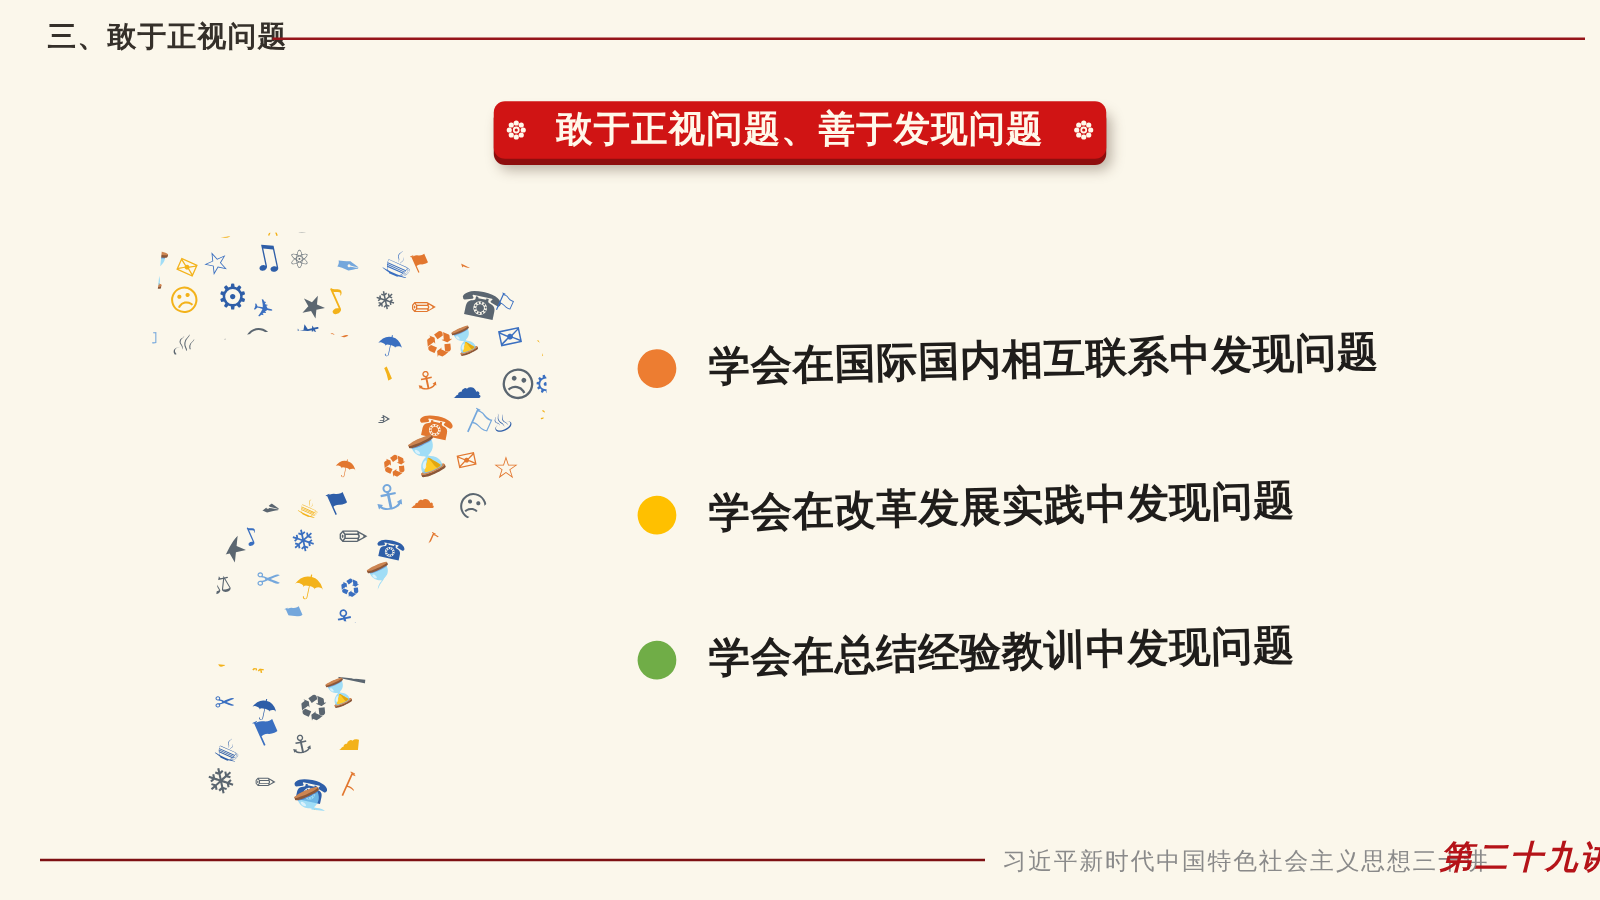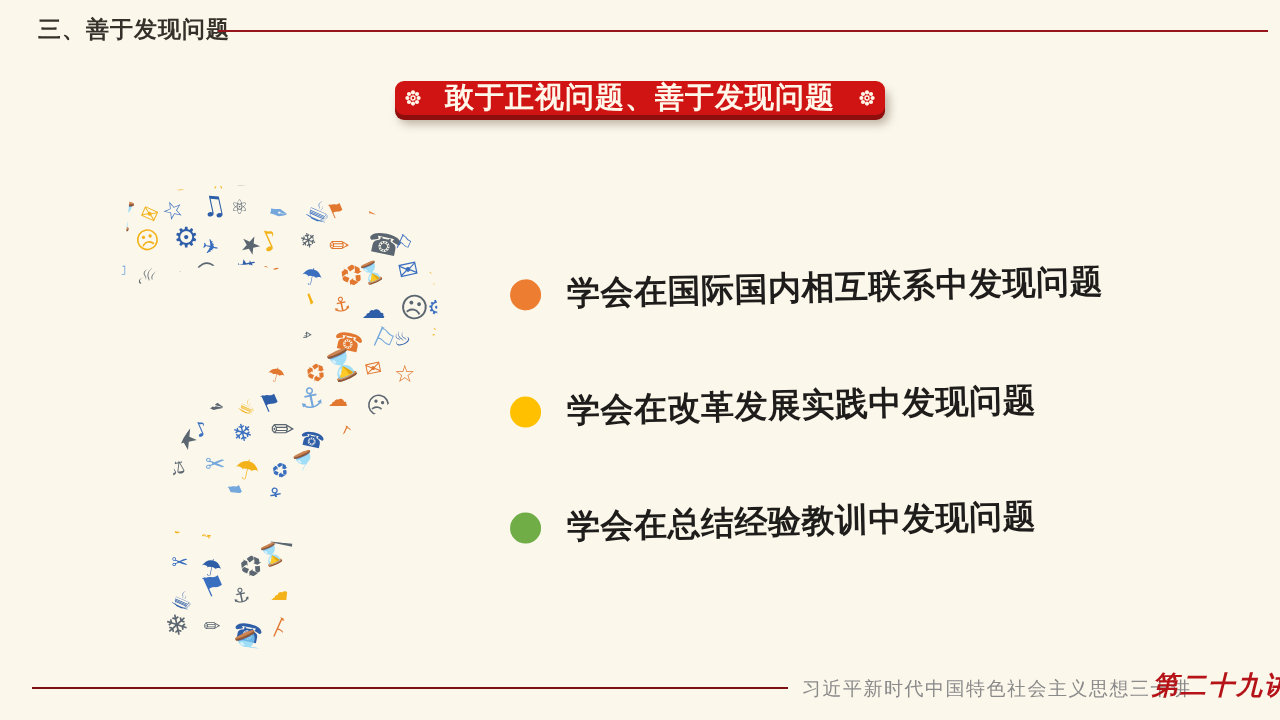--- a/index.html
+++ b/index.html
@@ -12,21 +12,21 @@
   .header-title{
     position:absolute;left:38px;top:14px;
     font-size:23px;font-weight:bold;color:#35302A;letter-spacing:1px;
   }
   .header-line{
     position:absolute;left:218px;top:30px;width:1050px;height:2px;
     background:#96151A;
   }
   
   .banner{
-    position:absolute;left:395px;top:81px;width:490px;height:34px;
+    position:absolute;left:395px;top:81px;width:490px;height:46px;
     background:#D01414;border-radius:9px;
     display:flex;align-items:center;justify-content:center;gap:24px;
     box-shadow:0 5px 0 0 #8E0E0E, 4px 9px 10px rgba(70,45,30,.35);
   }
   .banner-text{
     color:#FFF8EA;font-size:29px;font-weight:bold;letter-spacing:1px;
     white-space:nowrap;
   }
   .flower{width:16px;height:16px;flex:0 0 auto;}
   
@@ -56,21 +56,21 @@
   .footer-badge{
     position:absolute;left:1152px;top:668px;
     font-family:"Liberation Serif","DejaVu Serif",serif;
     font-style:italic;font-weight:bold;
     font-size:26px;color:#B51318;letter-spacing:2px;white-space:nowrap;
   }
 </style>
 </head>
 <body>
 
-<div class="header-title">三、善于发现问题</div>
+<div class="header-title">三、敢于正视问题</div>
 <div class="header-line"></div>
 
 <div class="banner">
   <svg class="flower" viewBox="0 0 20 20">
     <g fill="#FFF8EA">
       <circle cx="10" cy="3" r="2.6"></circle>
         <circle cx="10" cy="17" r="2.6"></circle>
       <circle cx="3" cy="10" r="2.6"></circle>
         <circle cx="17" cy="10" r="2.6"></circle>
       <circle cx="5" cy="5" r="2.6"></circle>

